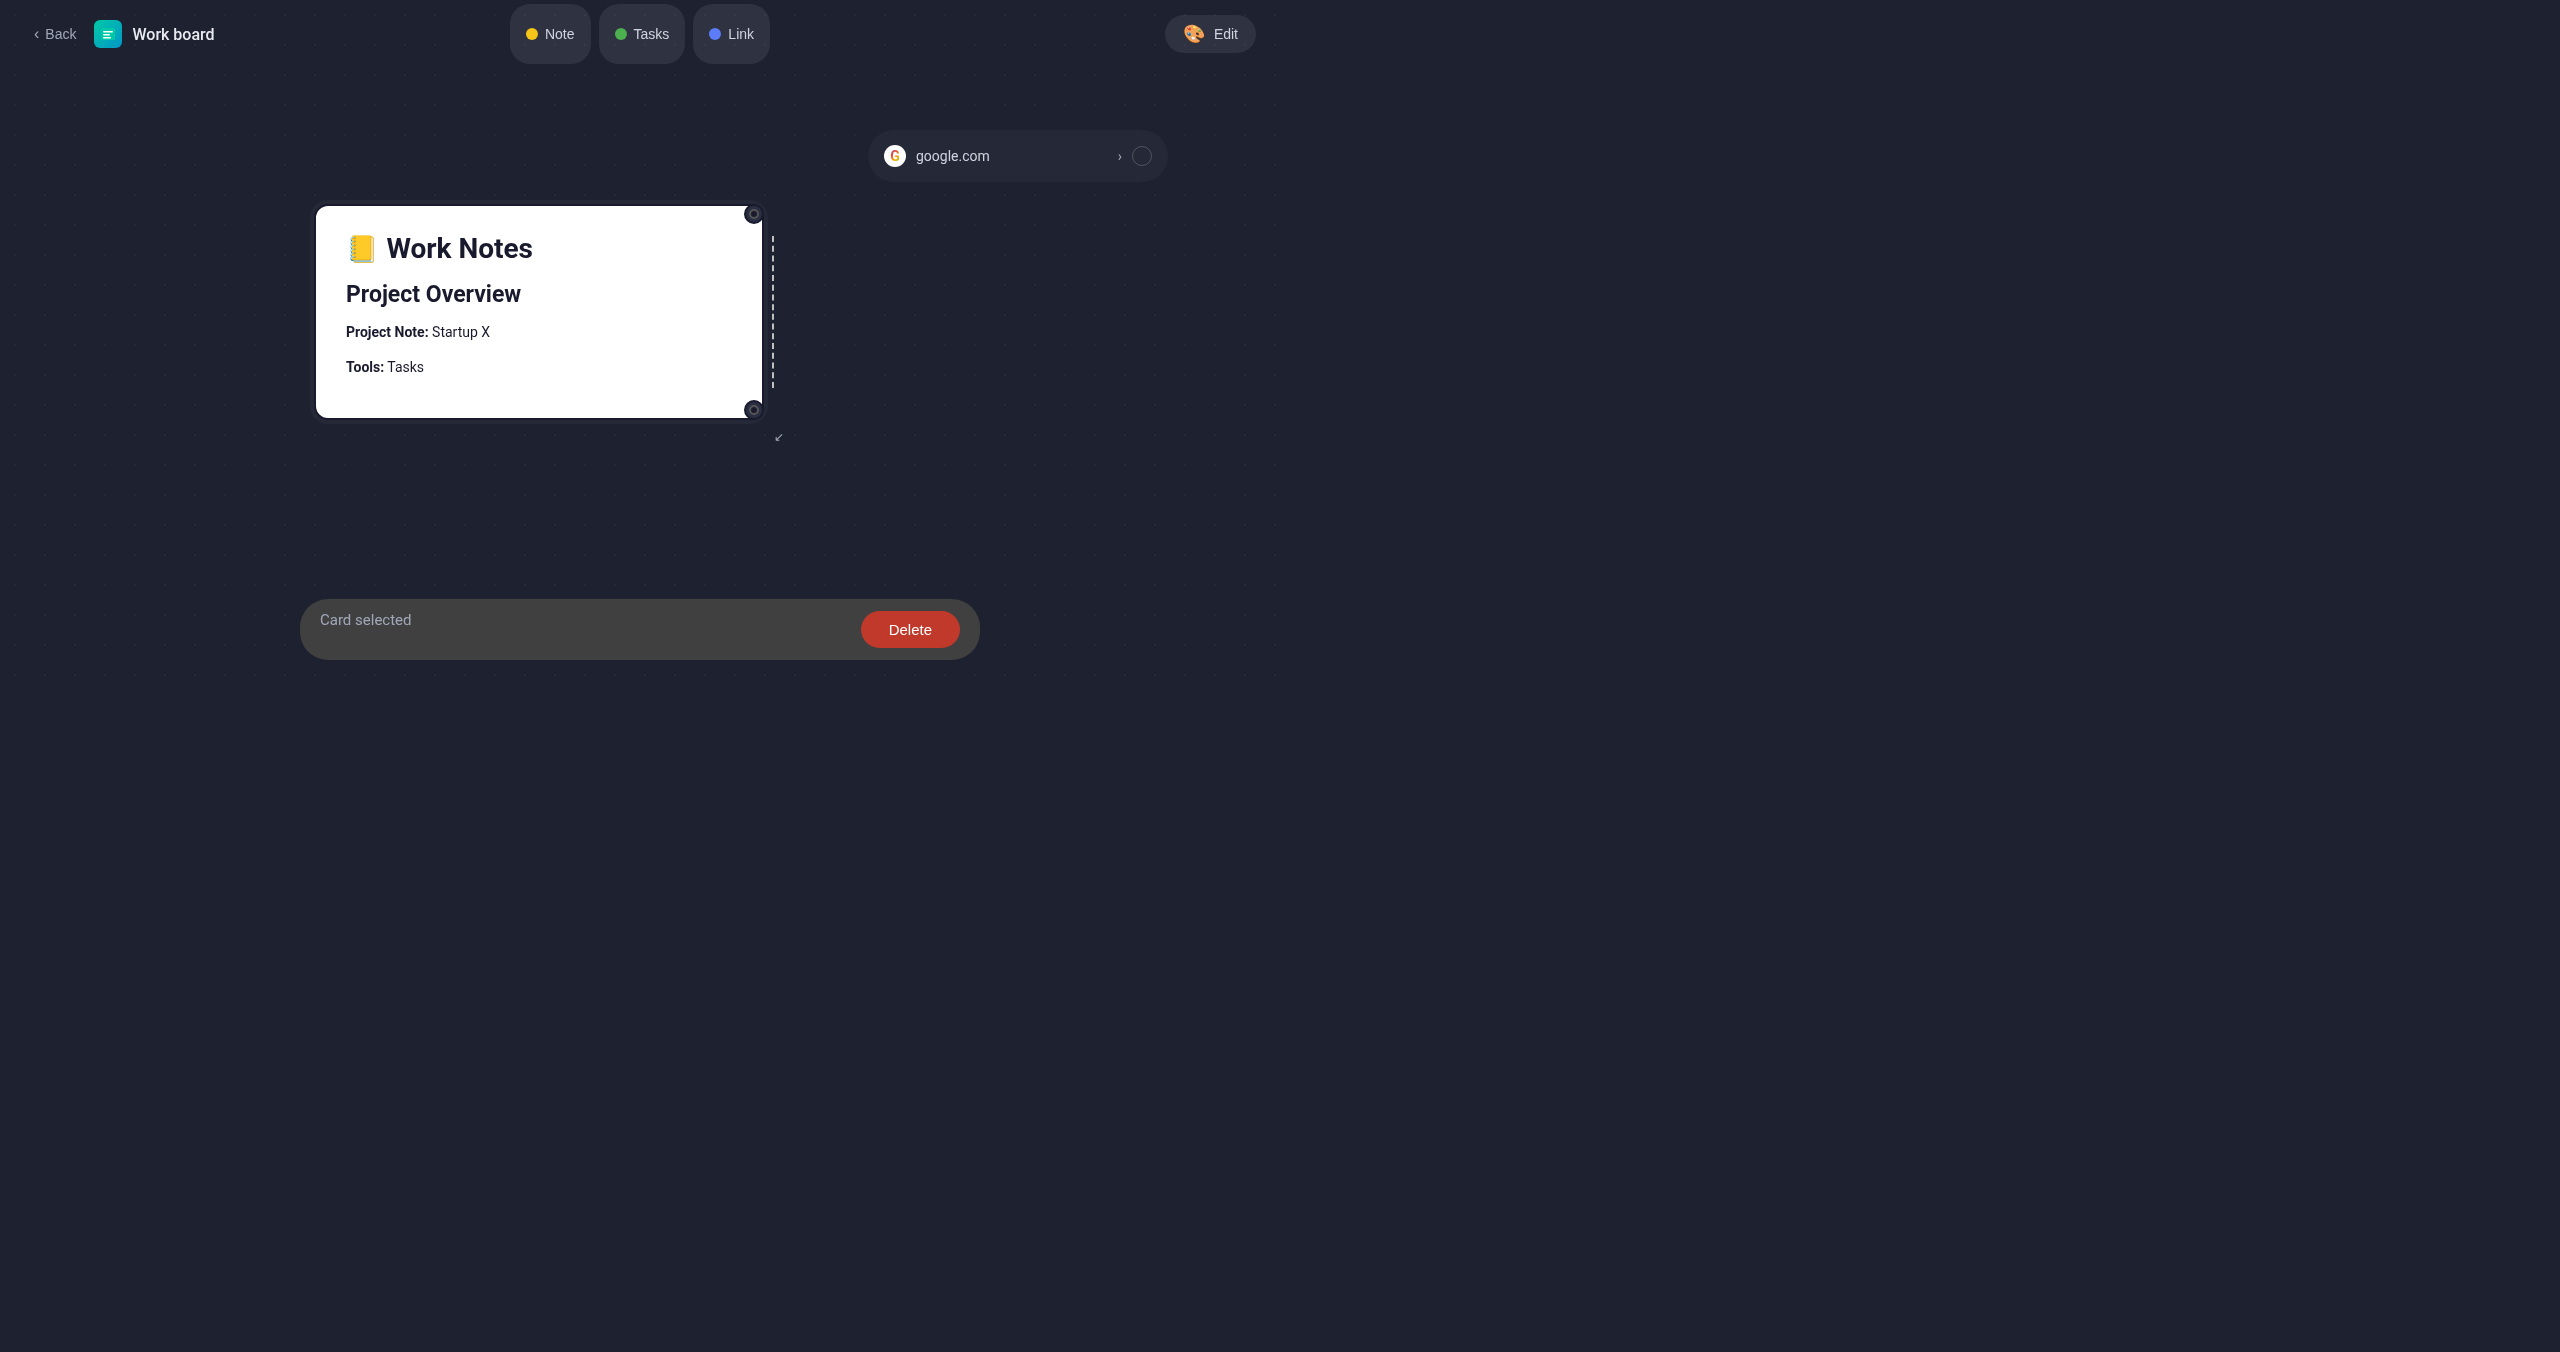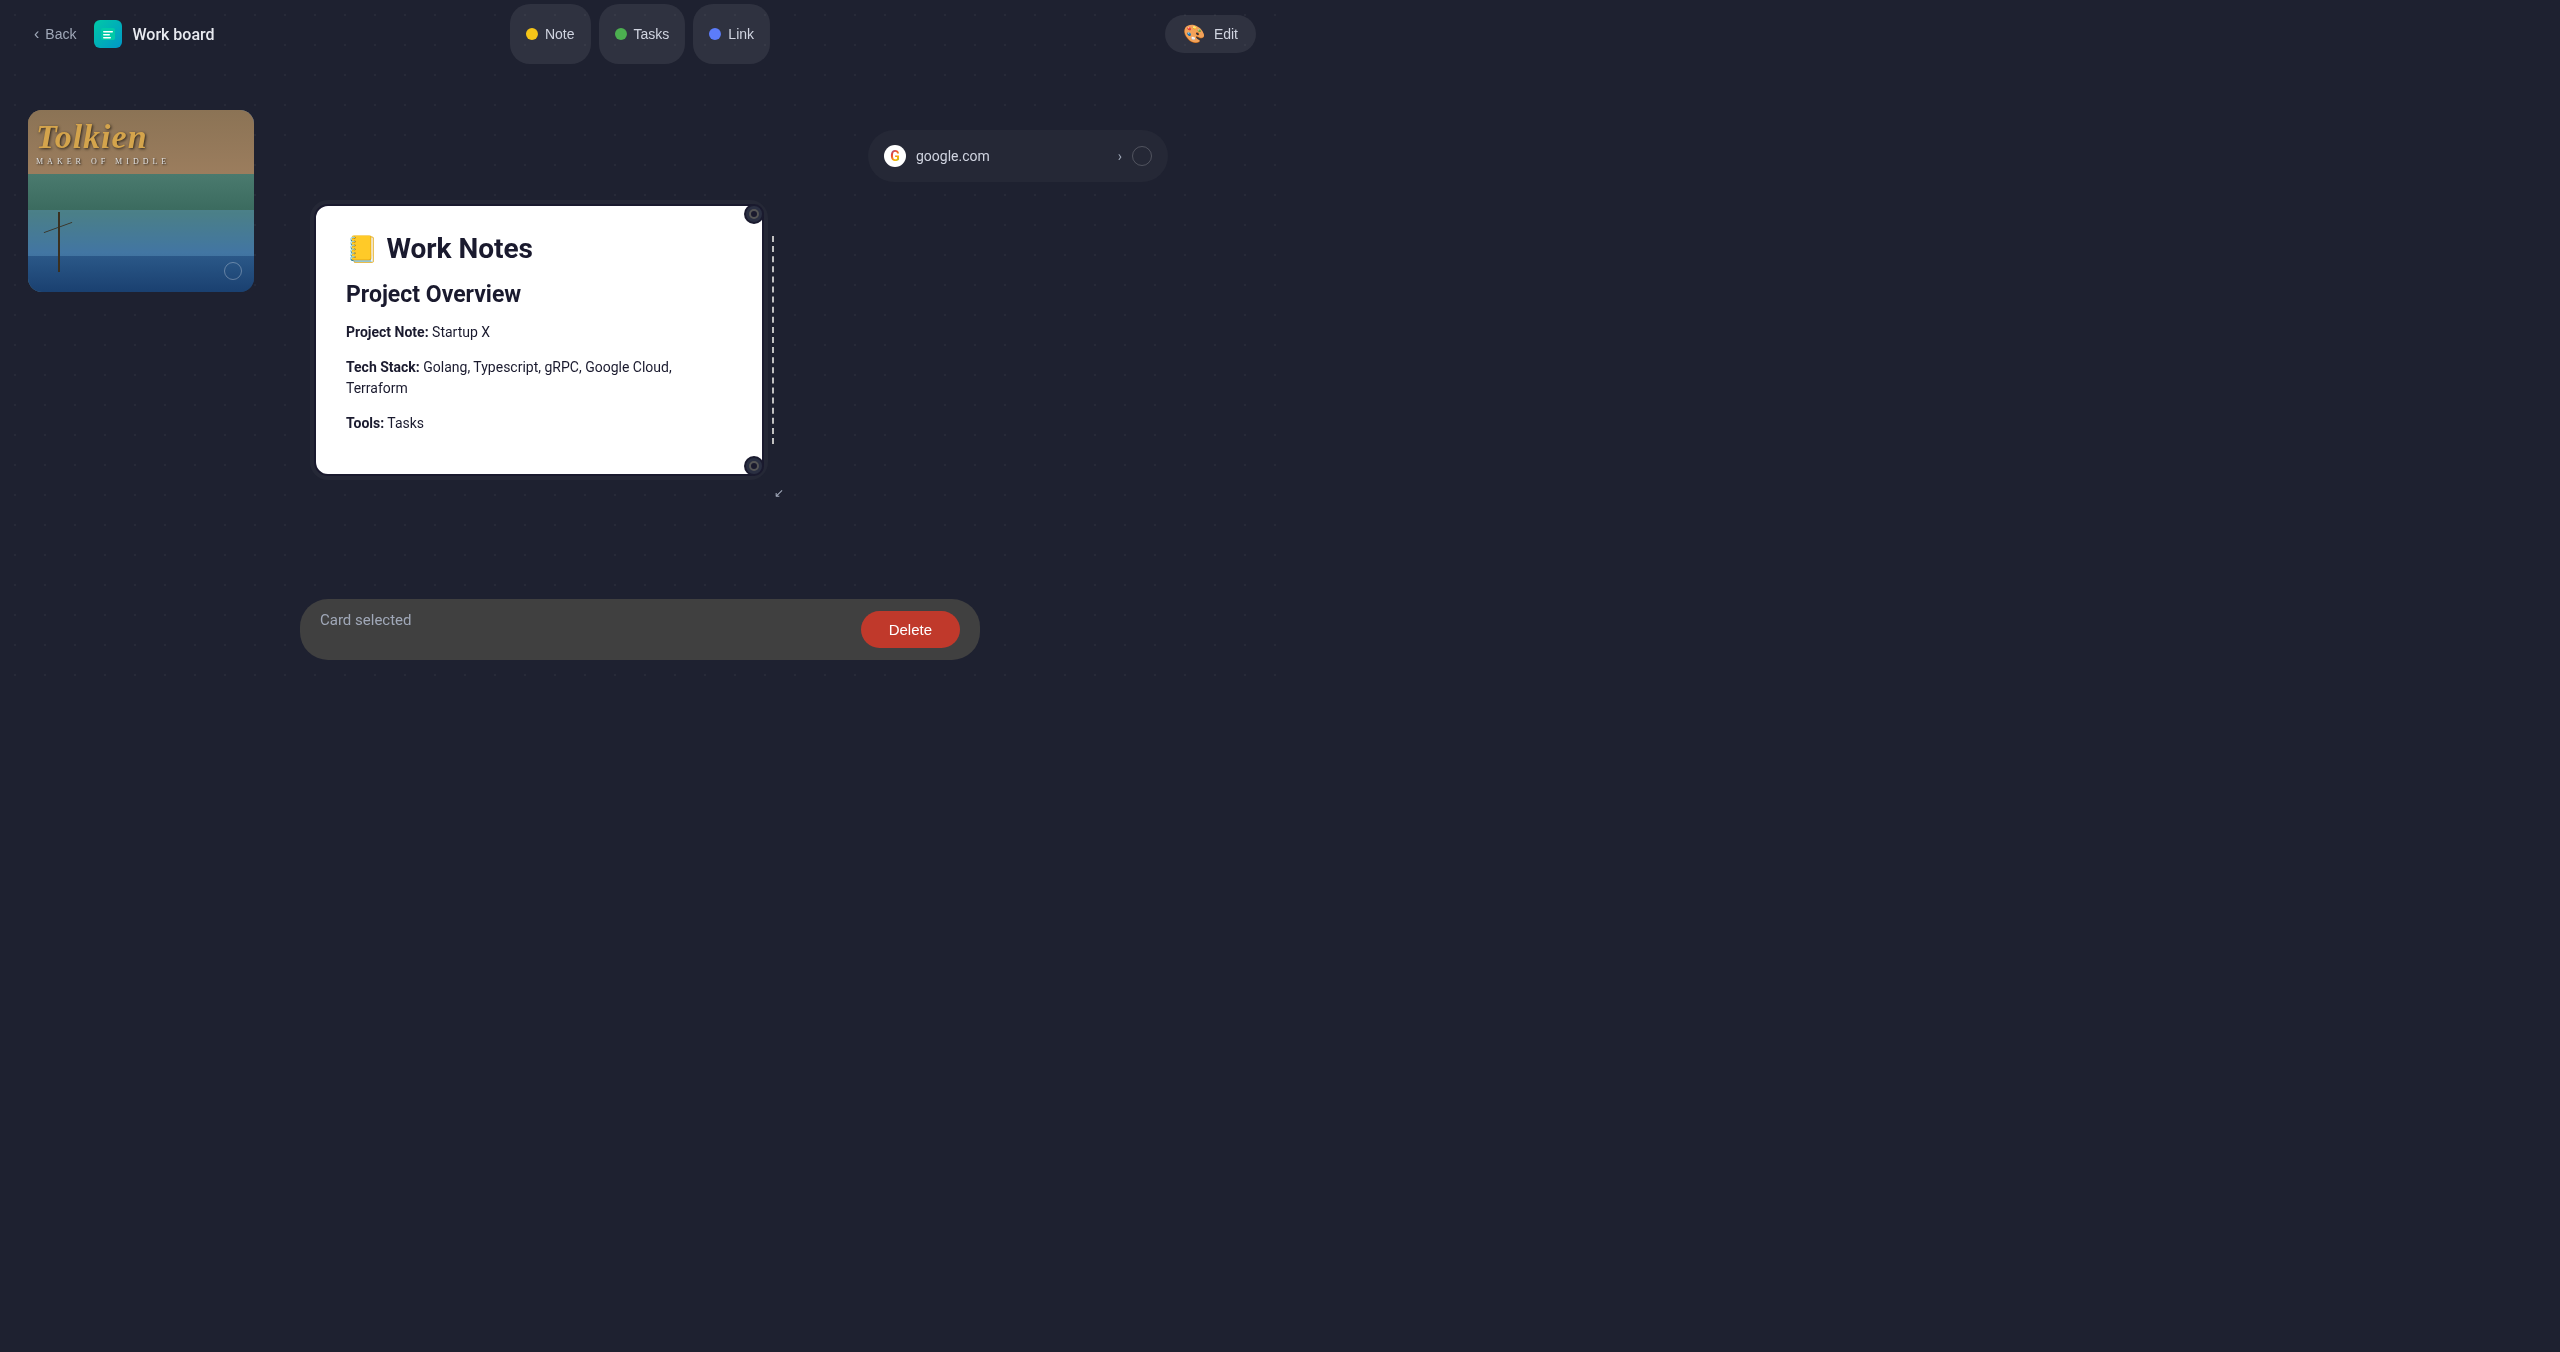--- a/index.html
+++ b/index.html
@@ -438,39 +438,20 @@
   <div class="right-area">
     <button class="edit-button">
       <span class="paint-icon">🎨</span>
       <span>Edit</span>
     </button>
   </div>
 </div>
 
 <div class="canvas">
 
-  <div class="tolkien-card">
-    <div class="tolkien-image">
-
-      <div style="position:absolute;top:0;left:0;right:0;height:45%;background:linear-gradient(180deg,#8B7355,#a08060);"></div>
-      <div style="position:absolute;top:35%;left:0;right:0;bottom:0;background:linear-gradient(180deg,#4A7A6E,#3a6a5e,#2c5a8a,#1a4070);"></div>
-      <div style="position:absolute;top:55%;left:0;right:0;height:25%;background:rgba(100,160,200,0.4);"></div>
-
-      <div style="position:absolute;top:8px;left:8px;right:8px;">
-        <div style="font-size:34px;font-weight:900;font-style:italic;color:#d4a44c;text-shadow:1px 1px 3px rgba(0,0,0,0.7);font-family:Georgia,serif;letter-spacing:1px;line-height:1.1;">Tolkien</div>
-        <div style="font-size:8px;color:#e0e0e0;letter-spacing:4px;font-family:Georgia,serif;margin-top:2px;text-shadow:1px 1px 2px rgba(0,0,0,0.8);">MAKER OF MIDDLE</div>
-      </div>
-
-      <div class="tolkien-tree">
-        <div class="tolkien-branch"></div>
-      </div>
-
-      <div class="tolkien-circle"></div>
-    </div>
-  </div>
 
   <div class="google-card">
     <div class="google-logo">
       <span class="google-g">G</span>
     </div>
     <span class="google-url">google.com</span>
     <span class="google-chevron">›</span>
     <div class="google-circle"></div>
   </div>
 
@@ -489,24 +470,20 @@
           <span>Work Notes</span>
         </div>
 
         <div class="notes-section-title">Project Overview</div>
 
         <div class="notes-field">
           <strong>Project Note:</strong>
           <span> Startup X</span>
         </div>
         <div class="notes-field">
-          <strong>Tech Stack:</strong>
-          <span> Golang, Typescript, gRPC, Google Cloud, Terraform</span>
-        </div>
-        <div class="notes-field">
           <strong>Tools:</strong>
           <span> Tasks</span>
         </div>
 
         <div class="corner-dot-bottom">
           <div class="notes-card-corner-dot"></div>
         </div>
 
       </div>
     </div>

